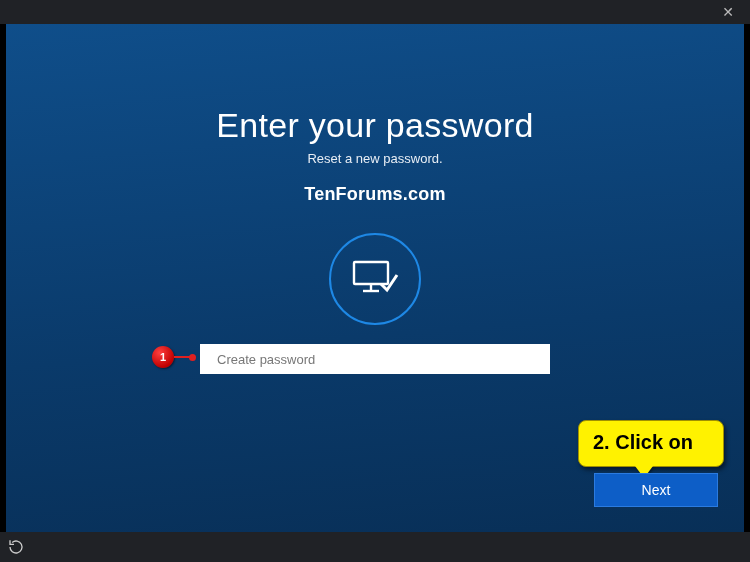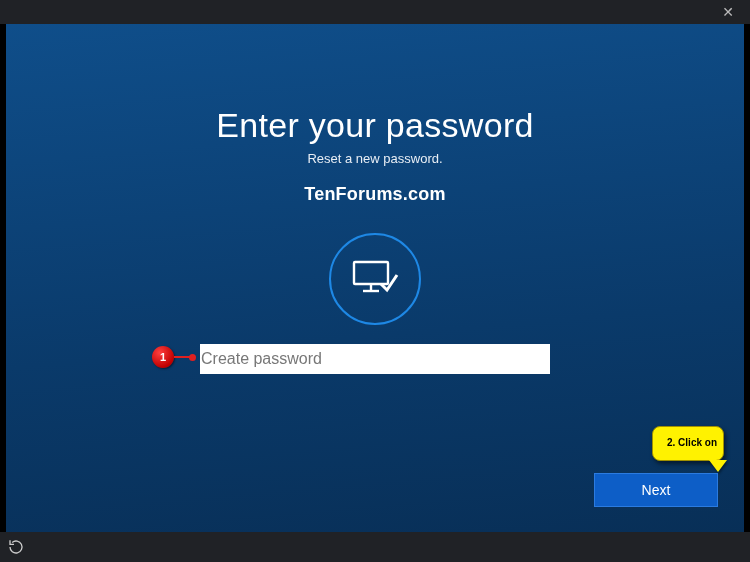--- a/index.html
+++ b/index.html
@@ -72,22 +72,22 @@
     display: flex;
     justify-content: center;
     align-items: center;
   }
   .password-input {
     width: 350px;
     height: 30px;
     background: #fff;
     border: 1px solid #fff;
     color: #1d4ed8;
-    font-size: 16px;
-    padding: 4px 0;
+    font-size: 13px;
+    padding: 4px 16px;
     outline: none;
   }
   .password-input::placeholder { color: #777; }
   .annot1 {
     position: absolute;
     top: 322px;
     left: 146px;
     display: flex;
     align-items: center;
   }
@@ -124,28 +124,28 @@
     border: 1px solid #2b7be0;
     font-size: 14px;
     cursor: pointer;
     display: flex;
     align-items: center;
     justify-content: center;
   }
   .callout {
     position: absolute;
     right: 20px;
-    bottom: 72px;
+    bottom: 66px;
     background: #fff200;
     color: #000;
     border: 1px solid #a09000;
     border-radius: 8px;
-    padding: 10px 6px 12px 14px;
+    padding: 10px 30px 12px 14px;
     font-weight: 700;
-    font-size: 10px;
+    font-size: 20px;
     box-shadow: 2px 3px 4px rgba(0,0,0,0.5);
   }
   .callout::after {
     content: "";
     position: absolute;
     bottom: -12px;
     left: 56px;
     border-width: 12px 9px 0 9px;
     border-style: solid;
     border-color: #fff200 transparent transparent transparent;

